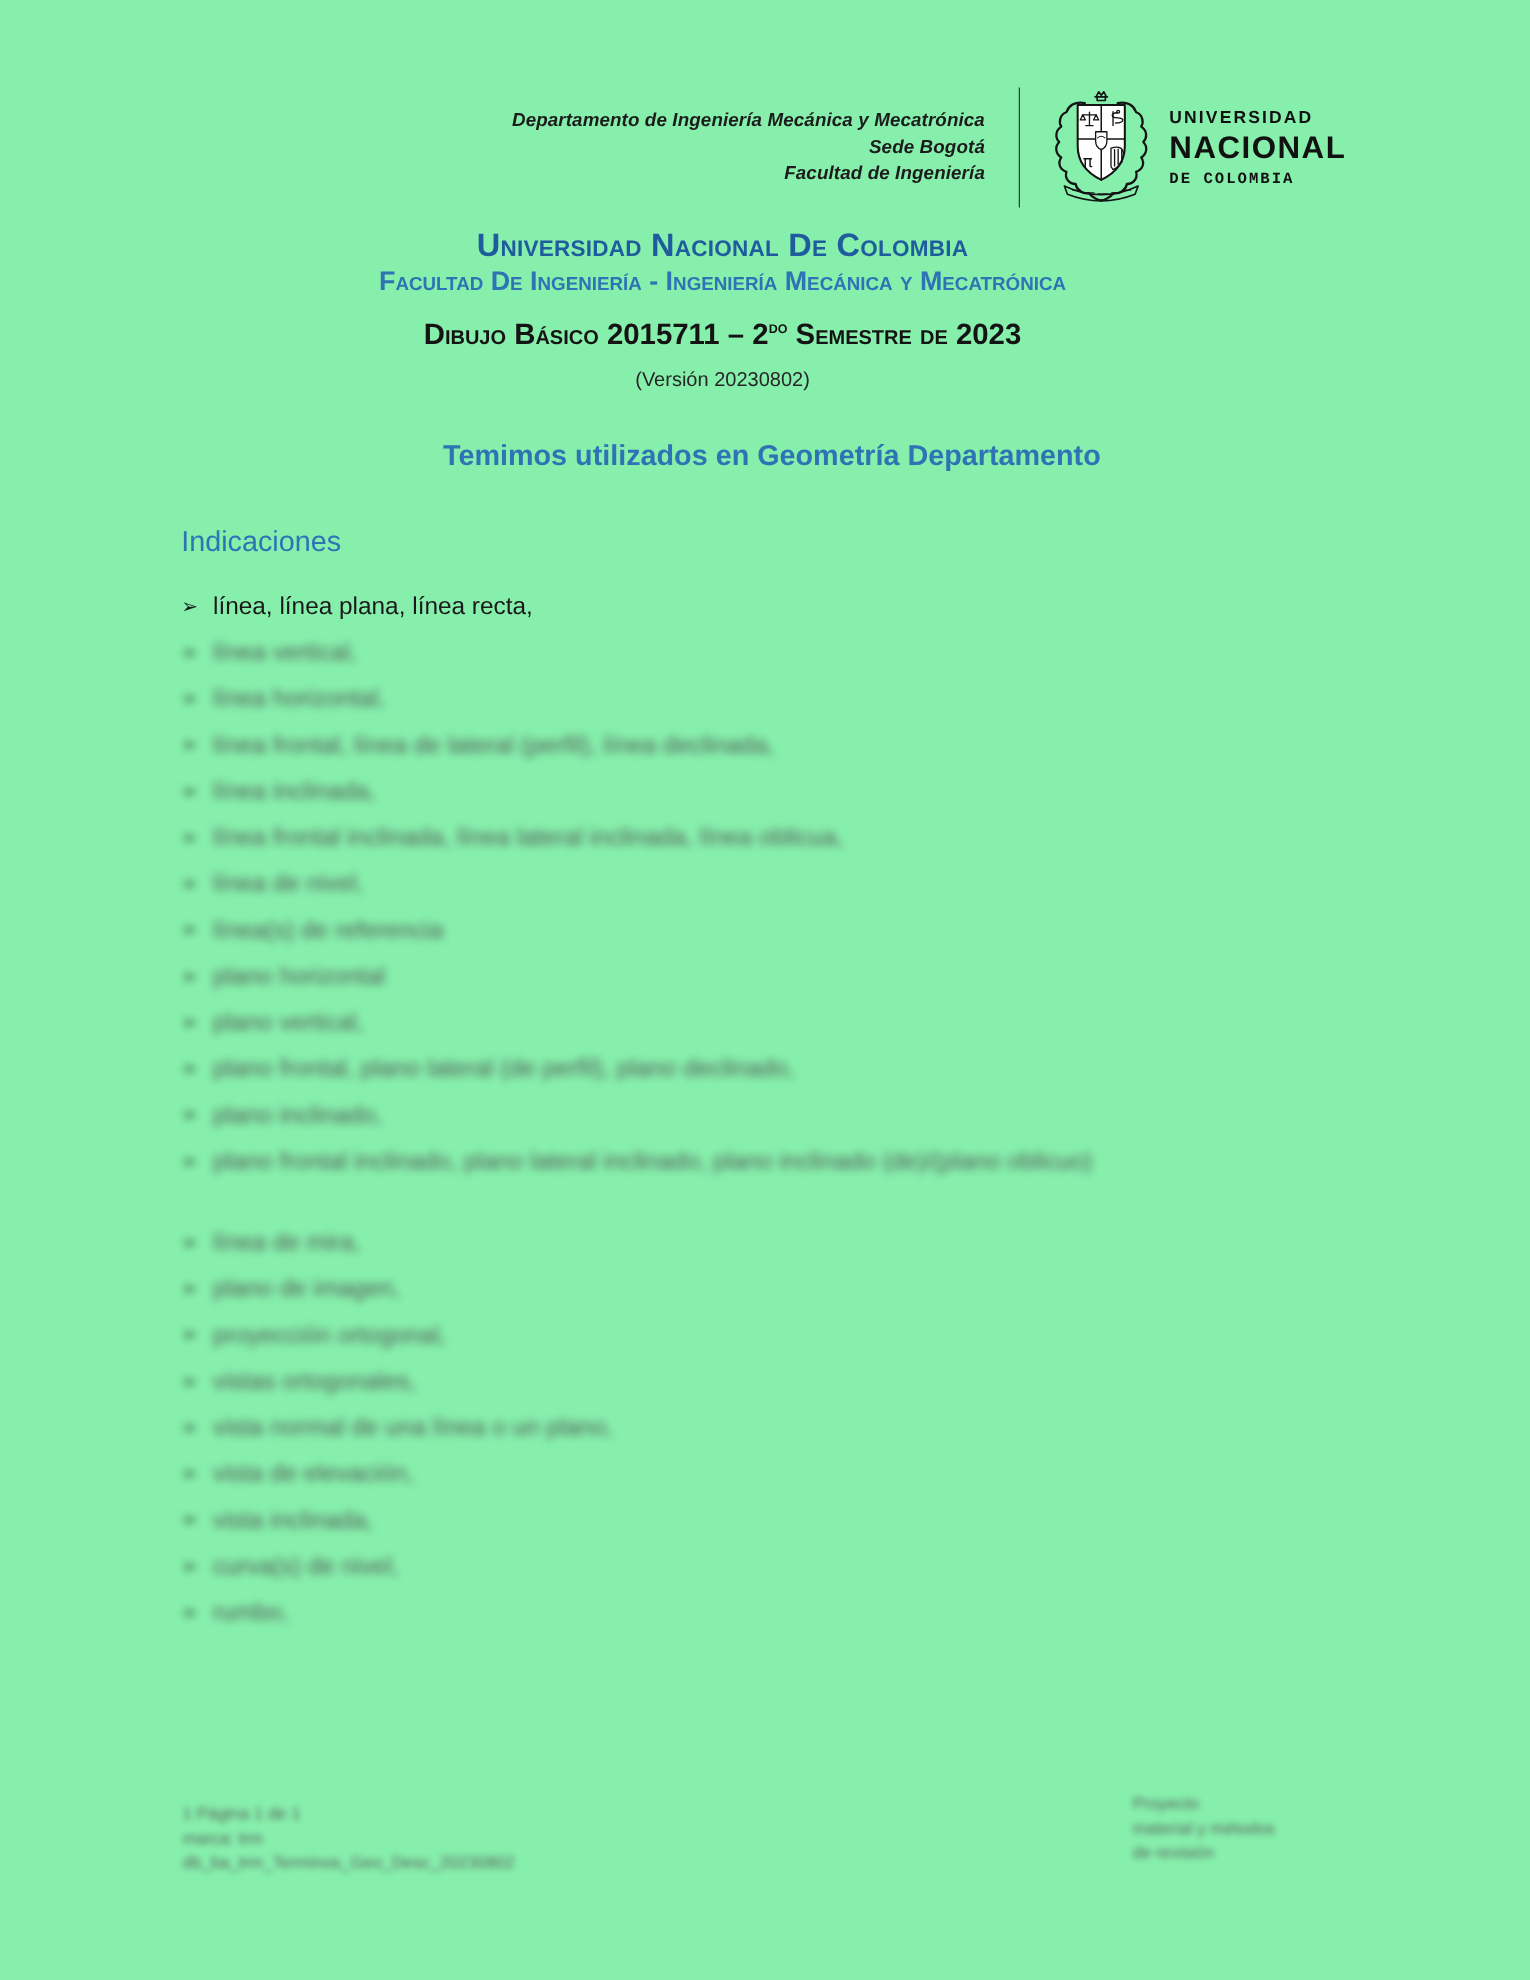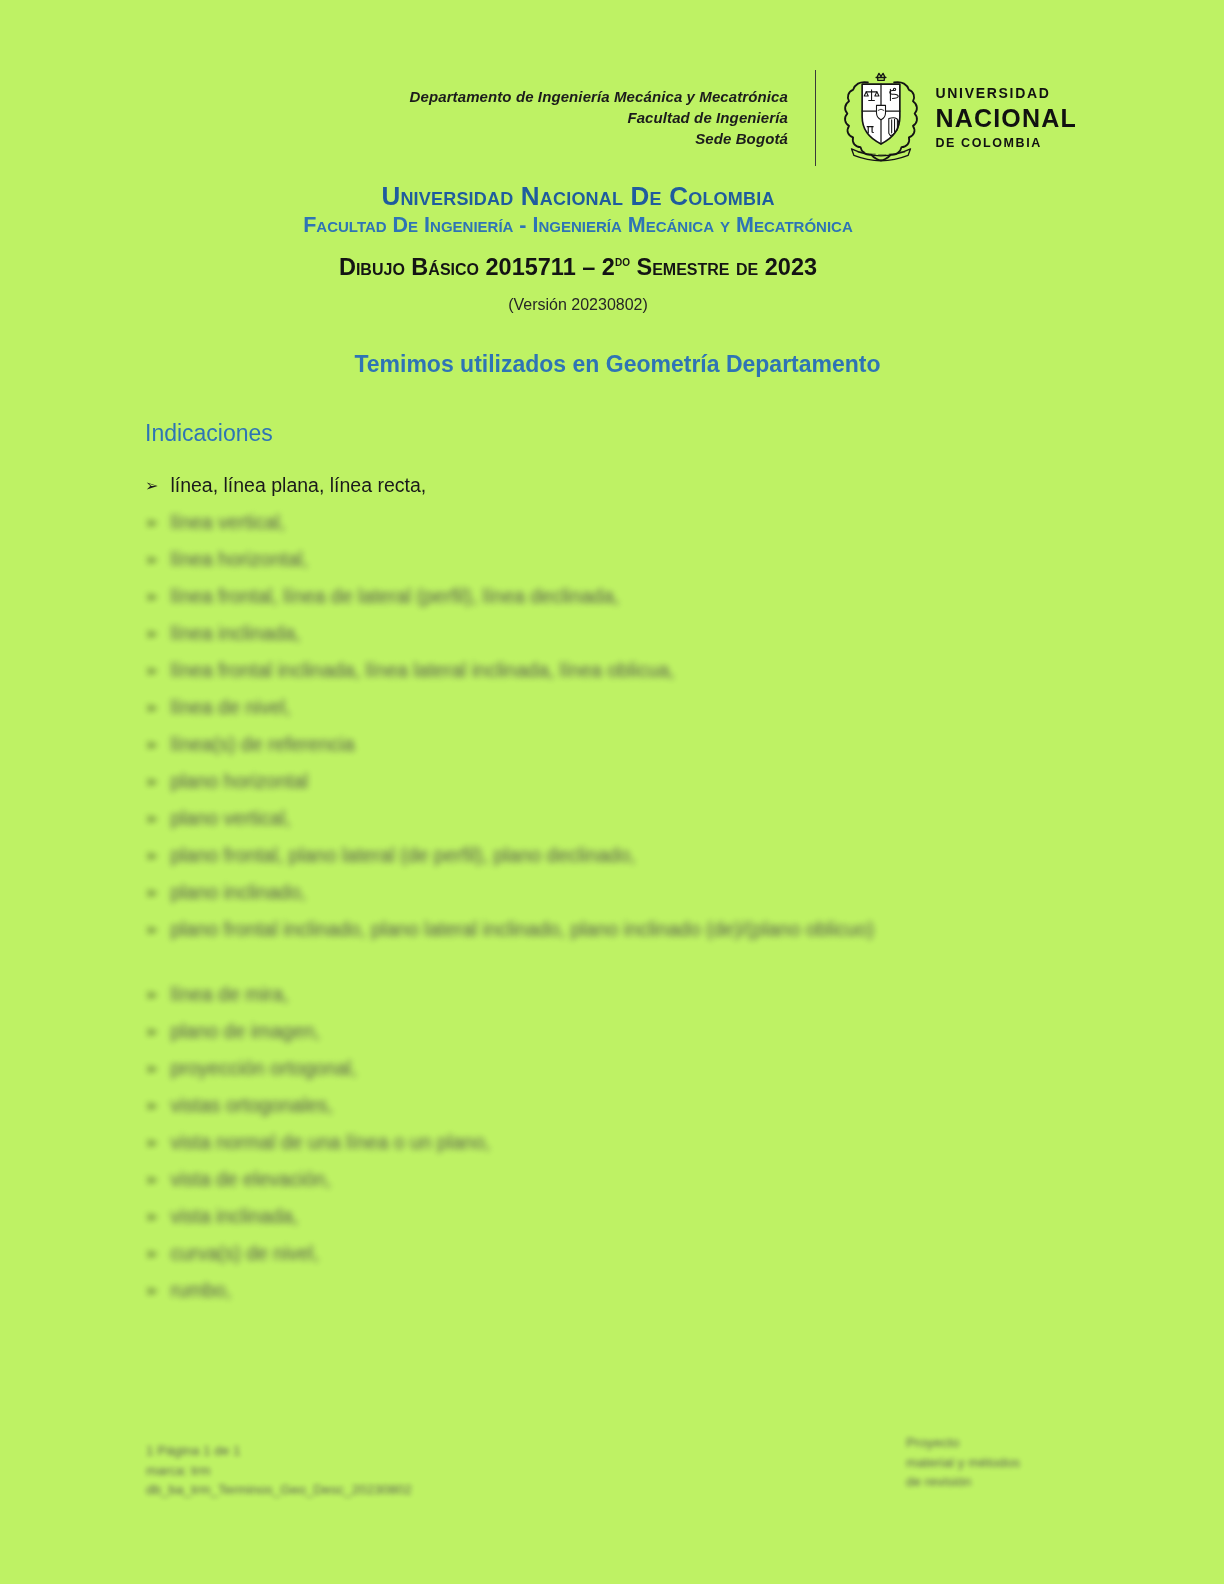--- a/index.html
+++ b/index.html
@@ -4,21 +4,21 @@
 <style>
   * { margin: 0; padding: 0; box-sizing: border-box; }
   html, body { background: #ffffff; }
   body {
     width: 1224px; height: 1584px;
     margin: 0 auto;
     font-family: "Liberation Sans", sans-serif;
     color: #1a1a1a;
     overflow: hidden;
   }
-  .page { position: relative; width: 1224px; height: 1584px; background: #bef264; }
+  .page { position: relative; width: 1224px; height: 1584px; background: #86efac; }
 
   
   .header {
     display: flex;
     align-items: center;
     justify-content: flex-end;
     padding: 68px 147px 0 0;
   }
   .dept-block {
     text-align: right;
@@ -32,21 +32,21 @@
   .header-divider {
     width: 1.5px; height: 96px;
     background: #3a3a3a;
     margin: 0 24px 0 27px;
     align-self: center;
   }
   .crest { flex: 0 0 auto; margin-top: 2px; }
   .wordmark { margin-left: 13px; color: #111; }
   .wm1 { font-size: 14px; font-weight: 700; letter-spacing: 1.7px; }
   .wm2 { font-size: 25px;  font-weight: 800; letter-spacing: 1.2px; margin-top: 3px; }
-  .wm3 { font-size: 12.5px; font-weight: 700; letter-spacing: 1.6px; margin-top: 3px; }
+  .wm3 { font-size: 12.5px; font-weight: 700; letter-spacing: 1.6px; margin-top: 3px; font-family: Liberation Mono, monospace; }
 
   
   .titles { text-align: center; padding: 0 134px 0 66px; margin-top: 14px; }
   .t1 {
     font-variant: small-caps;
     font-size: 26px; font-weight: 700;
     color: #1f5c9e; letter-spacing: 0.2px;
   }
   .t2 {
     font-variant: small-caps;
@@ -106,22 +106,22 @@
   .footer-block .fline { filter: blur(2.7px); opacity: 0.92; white-space: nowrap; }
 </style>
 </head>
 <body>
 
 <div class="page">
 
   <div class="header">
     <div class="dept-block">
       <div>Departamento de Ingeniería Mecánica y Mecatrónica</div>
+      <div>Sede Bogotá</div>
       <div>Facultad de Ingeniería</div>
-      <div>Sede Bogotá</div>
     </div>
     <div class="header-divider"></div>
     <svg class="crest" viewBox="0 0 100 118" width="82" height="97" aria-hidden="true">
       <g fill="none" stroke="#141414" stroke-linecap="round" stroke-linejoin="round">
         <path stroke-width="1.6" d="M45 9 l2.5 -5 l2.5 3.5 L52.5 4 L55 9 M44 9 h12 M46 9 v3.5 h8 v-3.5"></path>
         <path stroke-width="2.2" d="M34 15 C24 13 18 18 16 24 C10 26 8 33 11 38 C5 42 5 49 9 53 C4 58 6 65 11 68 C7 74 10 80 16 82 C14 89 19 94 25 94 C26 100 32 104 38 103 C42 108 48 110 50 110"></path>
         <path stroke-width="2.2" d="M66 15 C76 13 82 18 84 24 C90 26 92 33 89 38 C95 42 95 49 91 53 C96 58 94 65 89 68 C93 74 90 80 84 82 C86 89 81 94 75 94 C74 100 68 104 62 103 C58 108 52 110 50 110"></path>
         <path stroke-width="2" fill="#ffffff" d="M27 17 h46 v40 q0 22 -23 33 q-23 -11 -23 -33 z"></path>
         <path stroke-width="1.5" d="M50 17 v73 M27 50 h46"></path>
         <g stroke-width="1.3">

